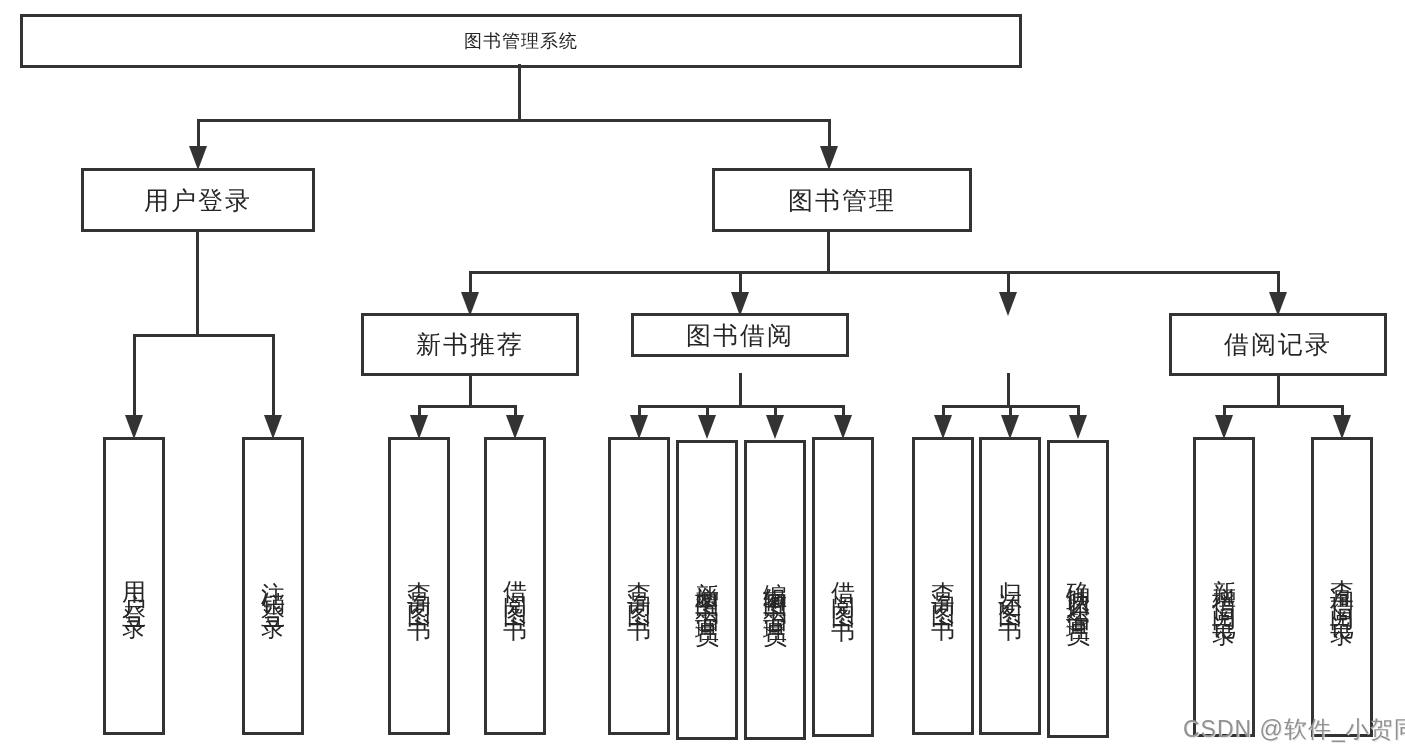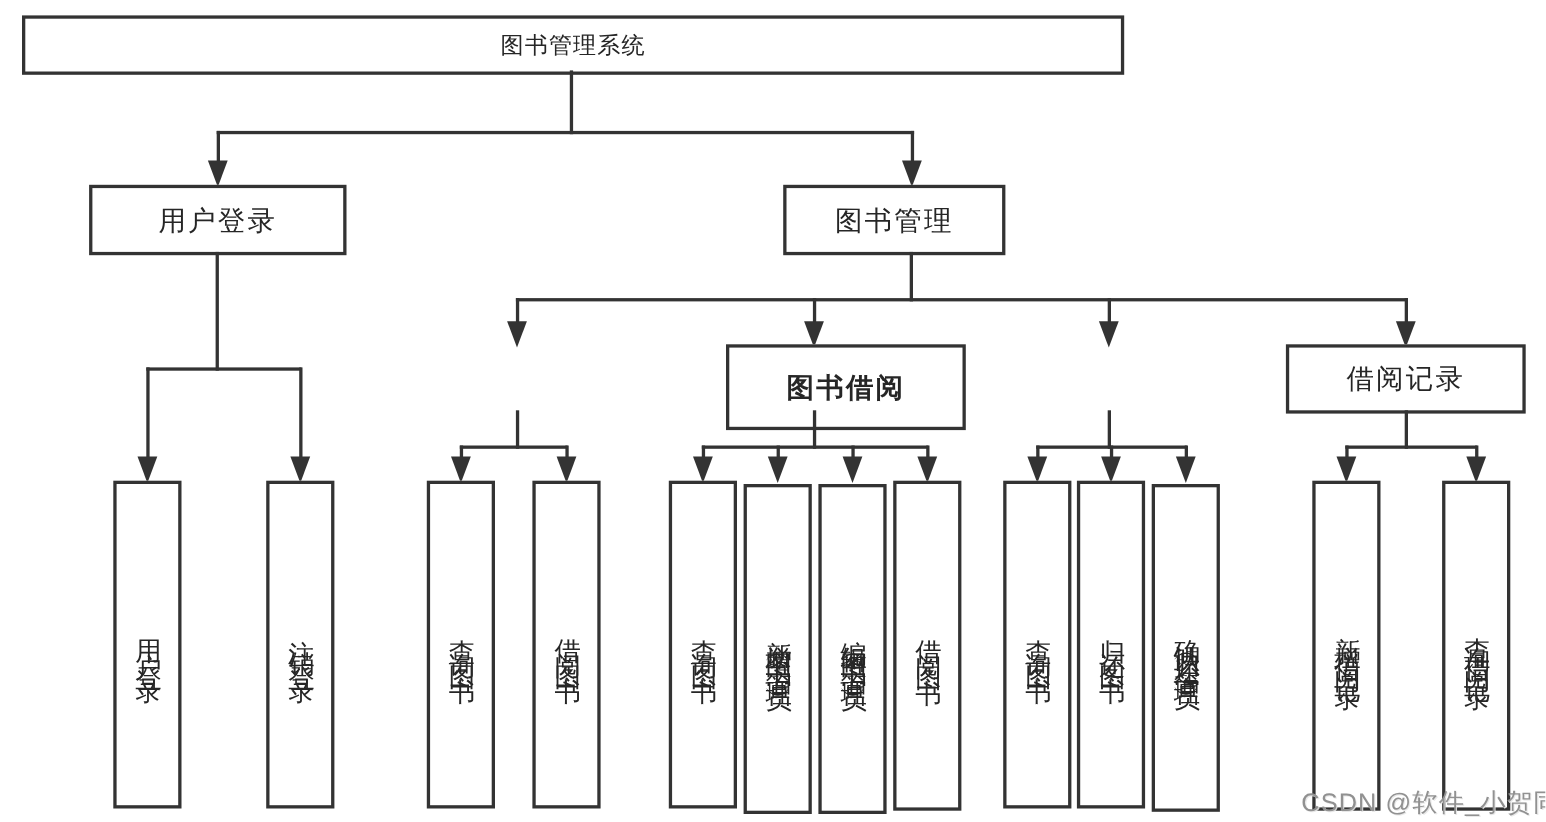--- a/index.html
+++ b/index.html
@@ -6,21 +6,21 @@
   .stage{
     position:relative;width:1405px;height:747px;background:#ffffff;
     font-family:"Liberation Sans",sans-serif;overflow:hidden;color:#262626;
   }
   .box{
     position:absolute;box-sizing:border-box;background:#ffffff;
     border:3px solid #333333;display:flex;align-items:center;justify-content:center;
     color:#262626;text-align:center;
   }
   .box.hbox{font-size:25px;letter-spacing:2px;}
-  .box.root{font-size:21px;letter-spacing:1px;}
+  .box.root{font-size:18px;letter-spacing:1px;}
   .box.vbox{
     writing-mode:vertical-rl;text-orientation:mixed;
     font-size:24px;line-height:1;
   }
   .sp4{letter-spacing:12px;}
   .sp6{letter-spacing:9px;}
   .sp9{letter-spacing:6px;}
   .line{position:absolute;background:#333333;}
   .arrow{
     position:absolute;width:0;height:0;
@@ -41,41 +41,42 @@
   <div class="box hbox root" style="left:20px;top:14px;width:1002px;height:54px;">图书管理系统</div>
 
   <div class="line" style="left:518px;top:64px;width:3px;height:58px;"></div>
   <div class="line" style="left:197px;top:119px;width:634px;height:3px;"></div>
   <div class="line" style="left:197px;top:119px;width:3px;height:30px;"></div>
   <i class="arrow" style="left:189px;top:146px;"></i>
   <div class="line" style="left:828px;top:119px;width:3px;height:30px;"></div>
   <i class="arrow" style="left:820px;top:146px;"></i>
 
   <div class="box hbox" style="left:81px;top:168px;width:234px;height:64px;">用户登录</div>
-  <div class="box hbox" style="left:712px;top:168px;width:202px;height:64px;">图书管理</div>
+  <div class="box hbox" style="left:712px;top:168px;width:260px;height:64px;">图书管理</div>
 
   <div class="line" style="left:196px;top:229px;width:3px;height:108px;"></div>
   <div class="line" style="left:133px;top:334px;width:141px;height:3px;"></div>
   <div class="line" style="left:133px;top:334px;width:3px;height:83px;"></div>
   <i class="arrow" style="left:125px;top:415px;"></i>
   <div class="line" style="left:272px;top:334px;width:3px;height:83px;"></div>
   <i class="arrow" style="left:264px;top:415px;"></i>
 
   <div class="line" style="left:827px;top:229px;width:3px;height:45px;"></div>
   <div class="line" style="left:469px;top:271px;width:811px;height:3px;"></div>
   <div class="line" style="left:469px;top:271px;width:3px;height:22px;"></div>
   <i class="arrow" style="left:461px;top:292px;"></i>
   <div class="line" style="left:739px;top:271px;width:3px;height:22px;"></div>
   <i class="arrow" style="left:731px;top:292px;"></i>
   <div class="line" style="left:1007px;top:271px;width:3px;height:22px;"></div>
   <i class="arrow" style="left:999px;top:292px;"></i>
   <div class="line" style="left:1277px;top:271px;width:3px;height:22px;"></div>
   <i class="arrow" style="left:1269px;top:292px;"></i>
 
-  <div class="box hbox" style="left:660px;top:313px;width:218px;height:78px;font-weight:bold;">图书借阅</div>
+  <div class="box hbox" style="left:361px;top:313px;width:218px;height:63px;">新书推荐</div>
+  <div class="box hbox" style="left:631px;top:313px;width:218px;height:44px;">图书借阅</div>
   <div class="box hbox" style="left:1169px;top:313px;width:218px;height:63px;">借阅记录</div>
 
   <div class="line" style="left:469px;top:373px;width:3px;height:35px;"></div>
   <div class="line" style="left:418px;top:405px;width:98px;height:3px;"></div>
   <div class="line" style="left:418px;top:405px;width:3px;height:12px;"></div>
   <i class="arrow" style="left:410px;top:415px;"></i>
   <div class="line" style="left:514px;top:405px;width:3px;height:12px;"></div>
   <i class="arrow" style="left:506px;top:415px;"></i>
 
   <div class="line" style="left:739px;top:373px;width:3px;height:35px;"></div>

